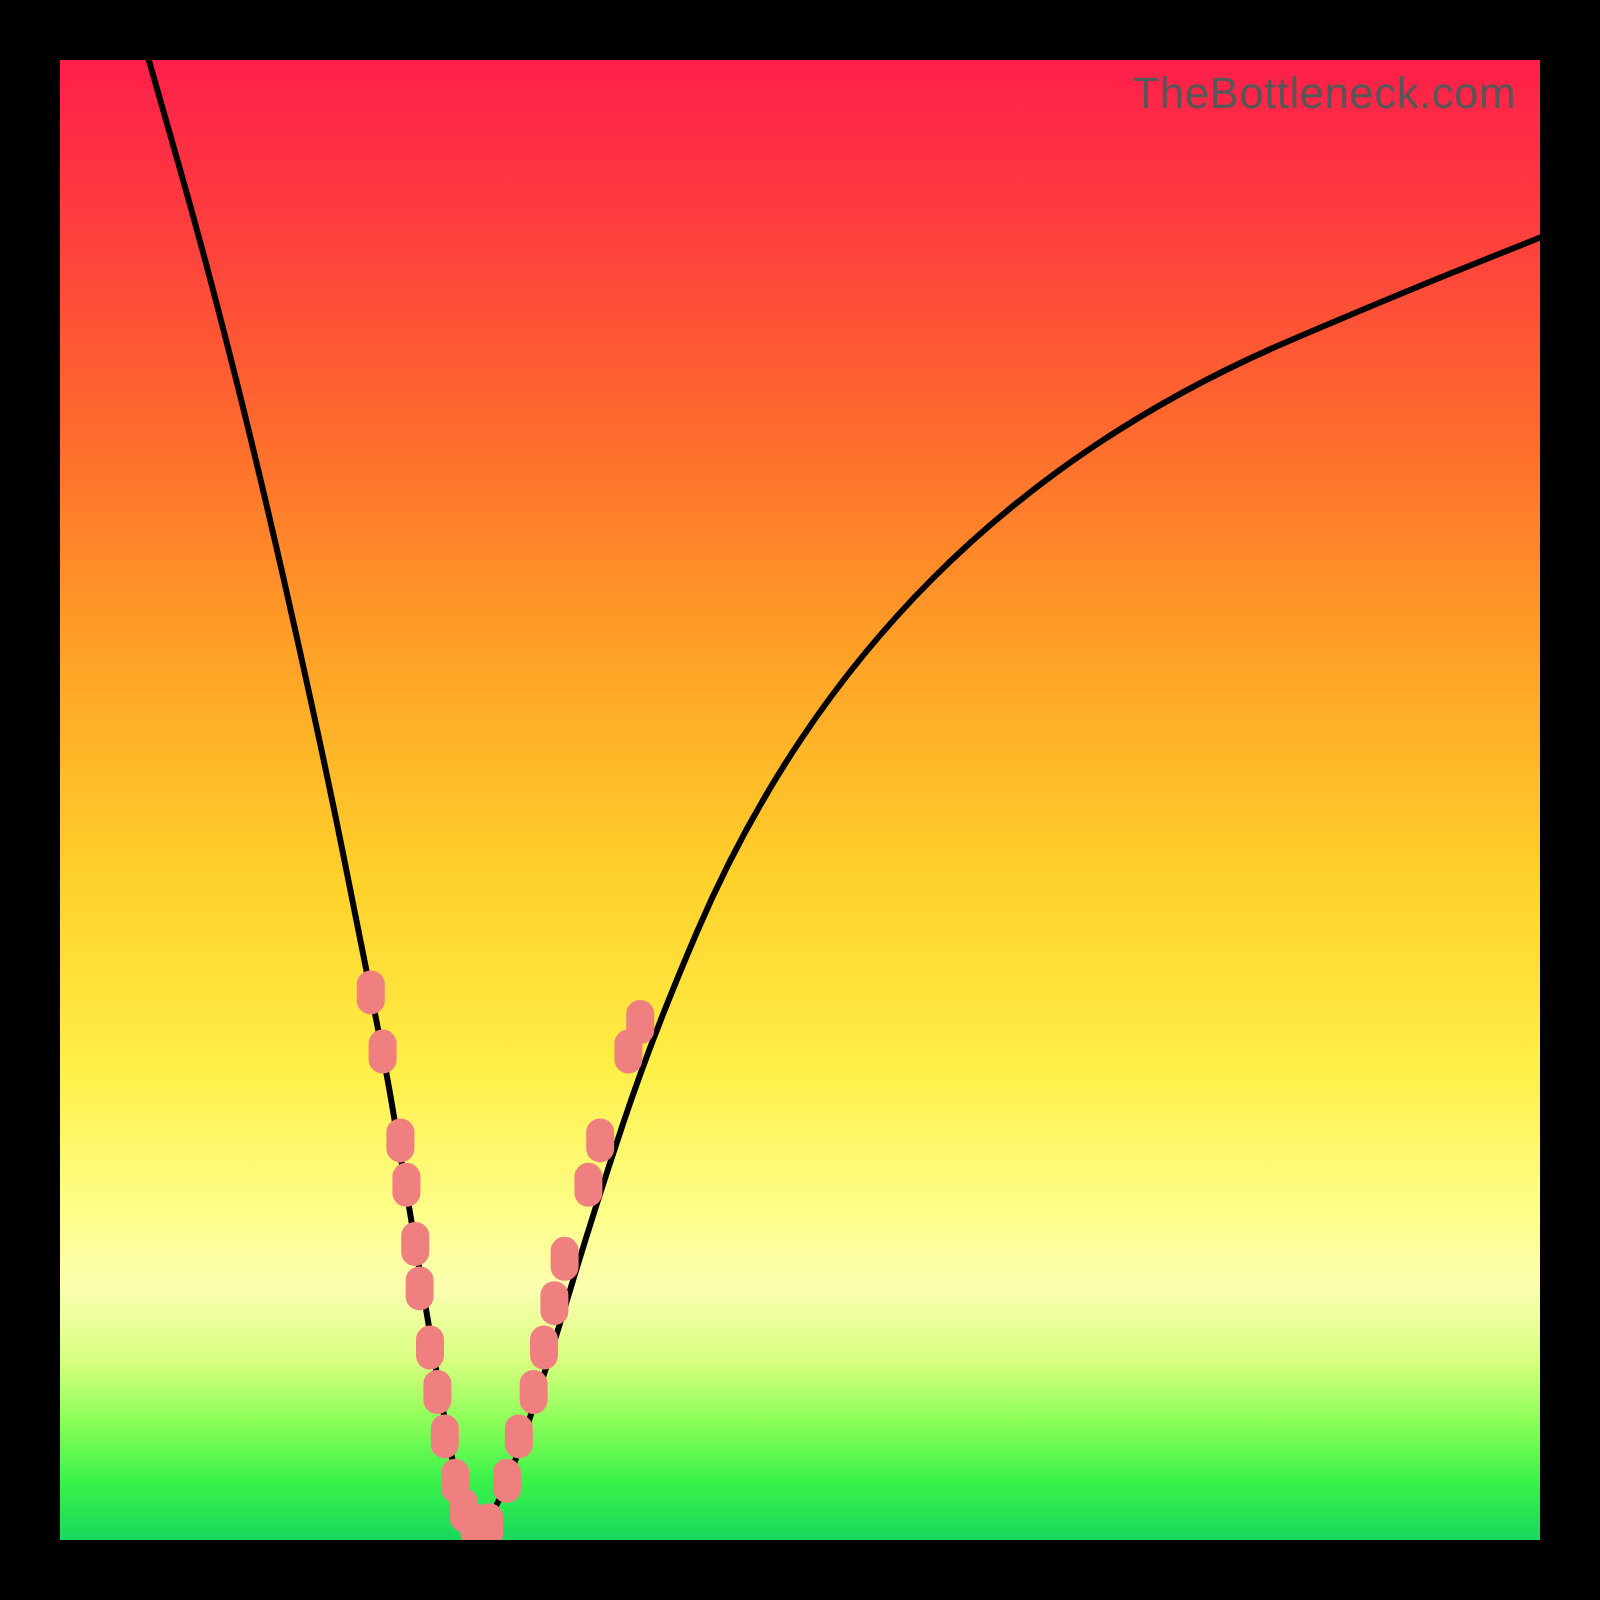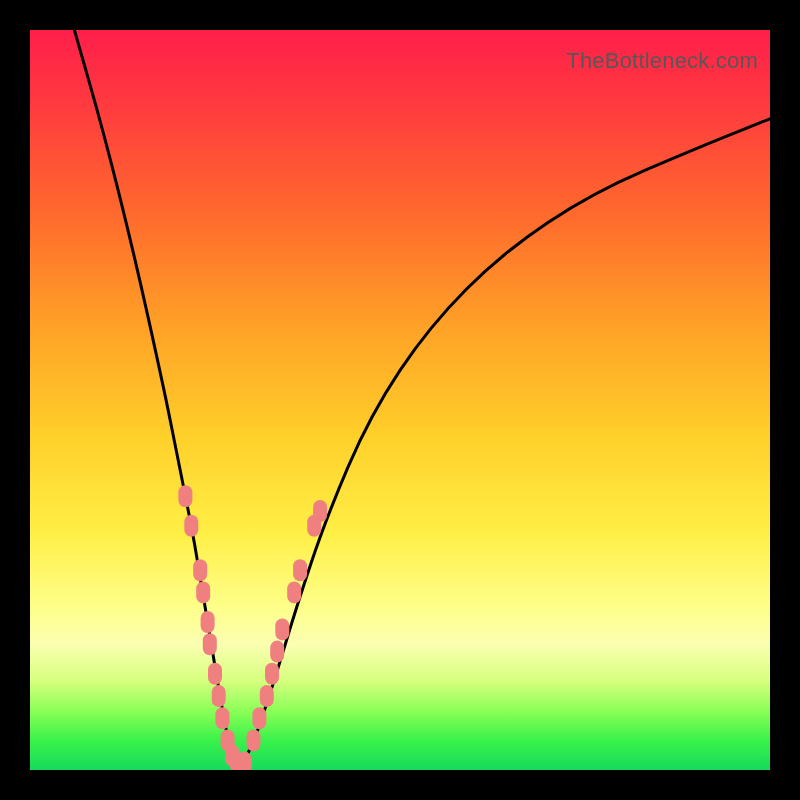--- a/index.html
+++ b/index.html
@@ -35,21 +35,21 @@
       #feff8a 78%,
       #fbffb0 83%,
       #d6ff7e 88%,
       #8bff57 92%,
       #3af24a 96%,
       #17d95c 100%
     );
   }
   .watermark {
     position: absolute;
-    top: 18px;
+    top: 4px;
     right: 12px;
     color: #575757;
     font-size: 22px;
     font-weight: 500;
     letter-spacing: 0.2px;
     user-select: none;
   }
   svg.curves {
     position: absolute;
     inset: 0;

